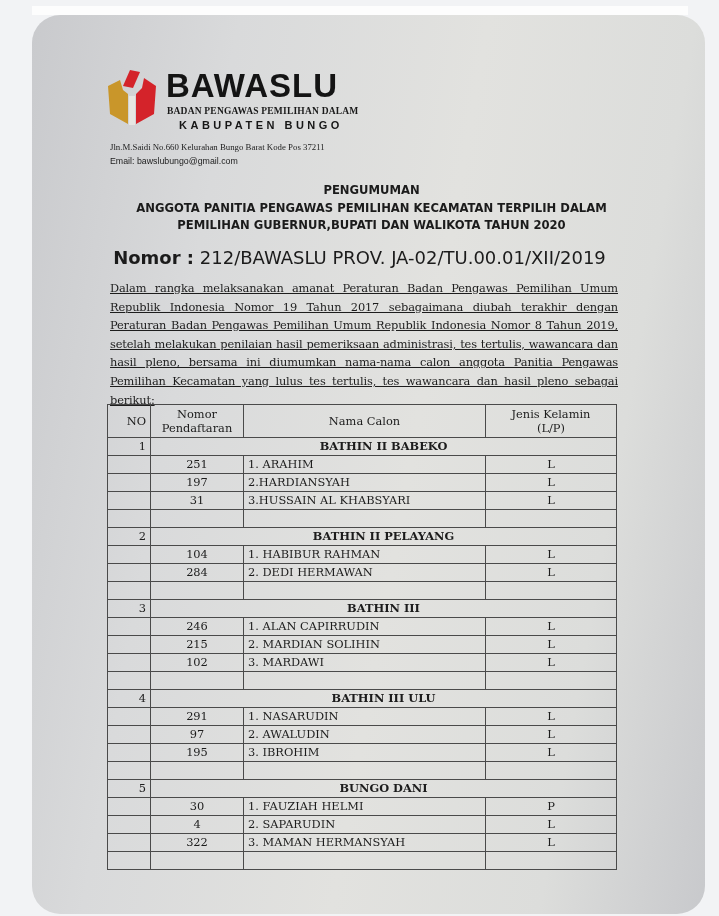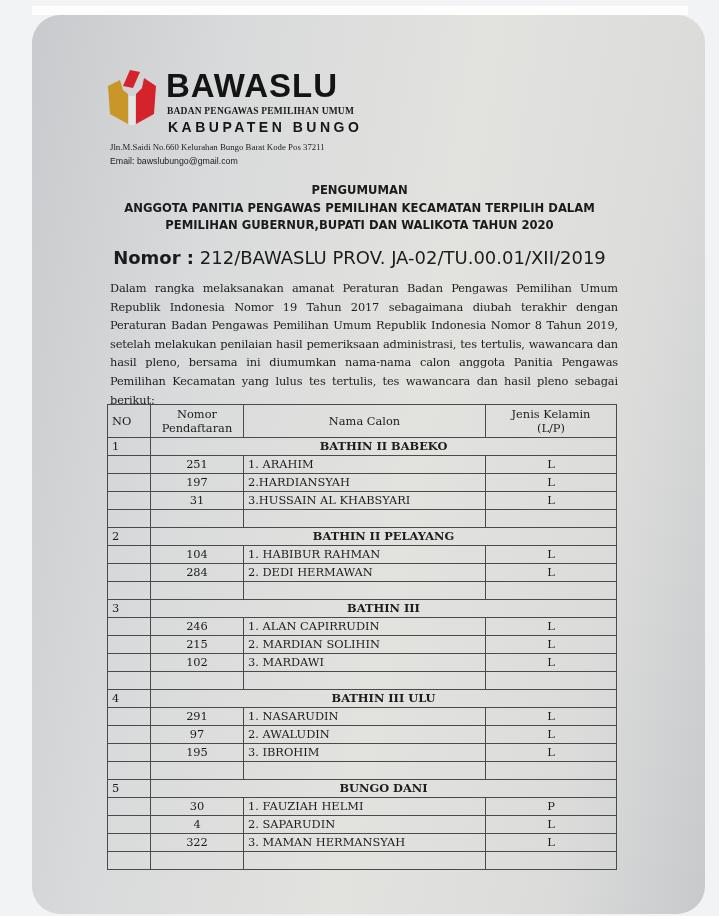--- a/index.html
+++ b/index.html
@@ -24,79 +24,79 @@
     position:absolute; left:134px; top:54px;
     font-family:"Liberation Sans", sans-serif; font-weight:bold;
     font-size:33px; letter-spacing:1px; color:#141414; line-height:34px;
   }
   .agency {
     position:absolute; left:135px; top:91px;
     font-family:"Liberation Serif", serif; font-weight:bold;
     font-size:9.5px; color:#1a1a1a; letter-spacing:0.2px;
   }
   .regency {
-    position:absolute; left:136px; top:104px;
+    position:absolute; left:147px; top:104px;
     font-family:"Liberation Sans", sans-serif; font-weight:bold;
-    font-size:14px; letter-spacing:3.5px; color:#161616;
+    font-size:11px; letter-spacing:3.5px; color:#161616;
   }
   .addr, .email {
     position:absolute; left:78px;
     font-family:"Liberation Sans", sans-serif; font-size:8.8px; color:#1d1d1d;
   }
   .addr { top:127px;font-family:Liberation Serif, serif; }
   .email { top:141px; }
   .heading {
     position:absolute; left:0; width:655px; text-align:center;
     font-family:"DejaVu Sans", sans-serif; font-weight:bold; color:#1b1b1b;
-    font-size:11.6px; line-height:17px;
+    font-size:11.6px; line-height:17px;padding-left:12px;
   }
   .h1 { top:167px; }
   .h2 { top:185px; }
   .h3 { top:202px; }
   .nomor {
     position:absolute; left:0; width:655px; text-align:center; top:232px;
     font-family:"DejaVu Sans", sans-serif; font-size:18px; color:#1b1b1b;
   }
   .nomor b { font-weight:bold; }
   .body-text {
     position:absolute; left:78px; top:264px; width:508px;
     font-family:"DejaVu Serif", serif; font-size:11.4px; line-height:18.6px;
-    color:#1d1d1d; text-align:justify; letter-spacing:-0.15px;
+    color:#1d1d1d; text-align:justify; letter-spacing:-0.15px;text-decoration:underline;
   }
   table.list {
     position:absolute; left:75px; top:389px; width:510px;
     border-collapse:collapse;
     font-family:"DejaVu Serif", serif; font-size:11.4px; color:#1c1c1c;
   }
   table.list td, table.list th {
     border:1.2px solid #4a4a4a; padding:0 4px; height:17px; line-height:15px;
   }
   table.list th { font-weight:normal; height:32px; line-height:14px; }
-  .c-no { width:34px; text-align:left; }
+  .c-no { width:34px; text-align:right; }
   .c-reg { width:84px; text-align:center; }
   .c-name { width:233px; text-align:left;margin-left:44px; }
   .c-sex { text-align:center; }
   .kec { text-align:center; font-weight:bold;margin-left:20px; }
 </style>
 </head>
 <body>
 
 <div class="top-strip"></div>
 
 <div class="paper">
 
   <svg class="logo" viewBox="0 0 52 58">
     <polygon points="24,2 34,4 27,20 17,18" fill="#d4232a"></polygon>
     <polygon points="2,18 14,12 17,22 22,26 22,56 4,46" fill="#c9962a"></polygon>
     <polygon points="30,26 36,20 38,10 50,18 48,46 30,56" fill="#d4232a"></polygon>
     <rect x="23" y="28" width="6" height="29" fill="#e6e6e2"></rect>
   </svg>
 
   <div class="brand">BAWASLU</div>
-  <div class="agency">BADAN PENGAWAS PEMILIHAN UMUM</div>
+  <div class="agency">BADAN PENGAWAS PEMILIHAN DALAM</div>
   <div class="regency">KABUPATEN BUNGO</div>
   <div class="addr">Jln.M.Saidi No.660 Kelurahan Bungo Barat Kode Pos 37211</div>
   <div class="email">Email: bawslubungo@gmail.com</div>
 
   <div class="heading h1">PENGUMUMAN</div>
   <div class="heading h2">ANGGOTA PANITIA PENGAWAS PEMILIHAN KECAMATAN TERPILIH DALAM</div>
   <div class="heading h3">PEMILIHAN GUBERNUR,BUPATI DAN WALIKOTA TAHUN 2020</div>
 
   <div class="nomor">
     <b>Nomor :</b><span> 212/BAWASLU PROV. JA-02/TU.00.01/XII/2019</span>

